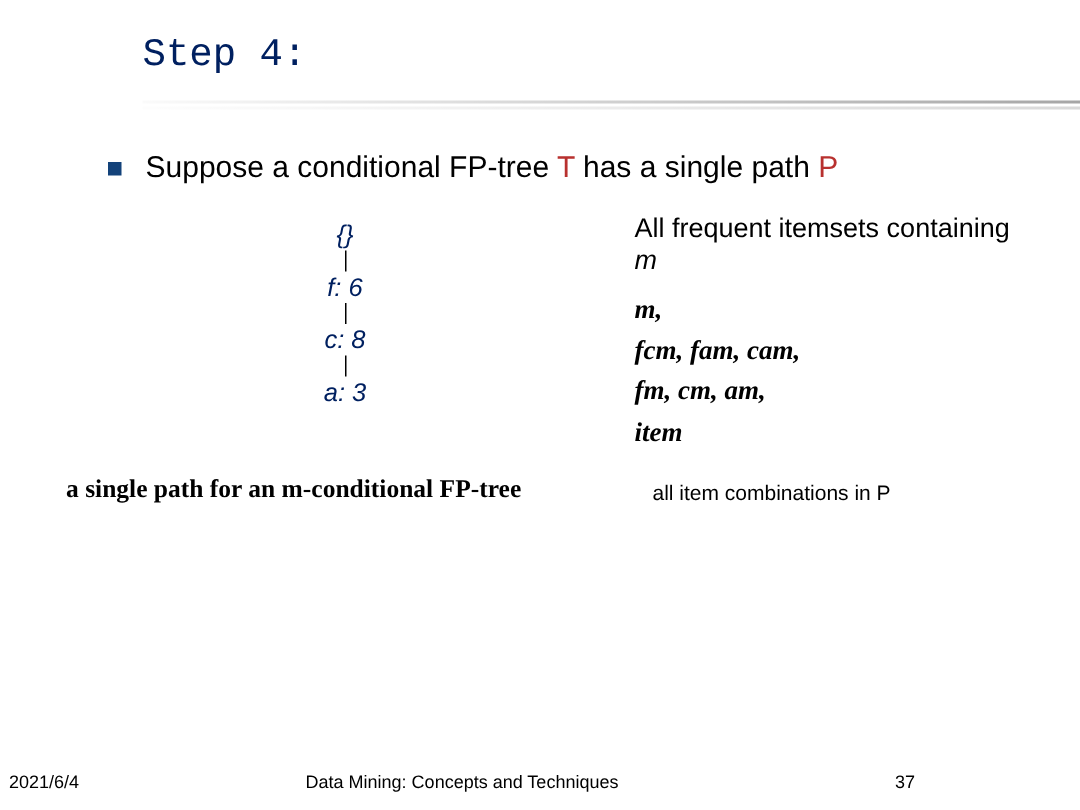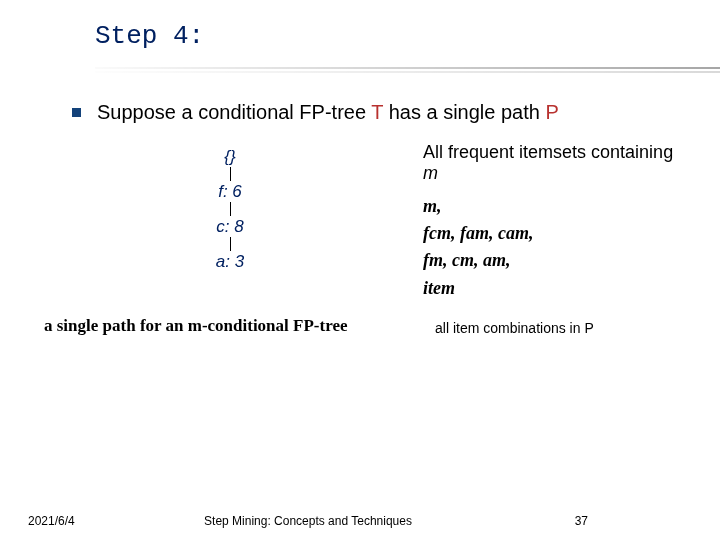--- a/index.html
+++ b/index.html
@@ -26,21 +26,21 @@
 
   .rightblock { position: absolute; left: 423px; top: -6px; width: 260px; font-size: 18px; line-height: 1.18; }
   .rightblock .m { font-style: italic; }
   .itemset-list { margin-top: 10px; font-family: "Times New Roman", Times, serif; font-style: italic; font-weight: bold; font-size: 18px; line-height: 1.4; color: #000; }
   .itemset-list div { margin-bottom: 2px; }
 
   .singlepath { position: absolute; left: 44px; top: 168px; font-family: "Times New Roman", Times, serif; font-weight: bold; font-size: 17px; color: #000000; }
 
   .allcomb { position: absolute; left: 435px; top: 172px; font-size: 14px; color: #000; }
 
-  .footer { position: absolute; bottom: 12px; left: 0; width: 616px; padding: 0 28px; display: flex; justify-content: space-between; align-items: center; font-size: 12px; color: #000; }
+  .footer { position: absolute; bottom: 12px; left: 0; width: 616px; padding: 0 6px; display: flex; justify-content: space-between; align-items: center; font-size: 12px; color: #000; }
   .footer .center { position: absolute; left: 50%; transform: translateX(-50%); }
 </style>
 </head>
 <body>
 
 <div class="slide">
 
   <div class="title-block">
     <div class="title-line">Step 4:</div>
   </div>
@@ -78,17 +78,17 @@
         <div>item</div>
       </div>
     </div>
 
     <div class="singlepath">a single path for an m-conditional FP-tree</div>
     <div class="allcomb">all item combinations in P</div>
   </div>
 
   <div class="footer">
     <span>2021/6/4</span>
-    <span class="center">Step Mining: Concepts and Techniques</span>
+    <span class="center">Data Mining: Concepts and Techniques</span>
     <span>37</span>
   </div>
 
 </div>
 
 </body></html>

